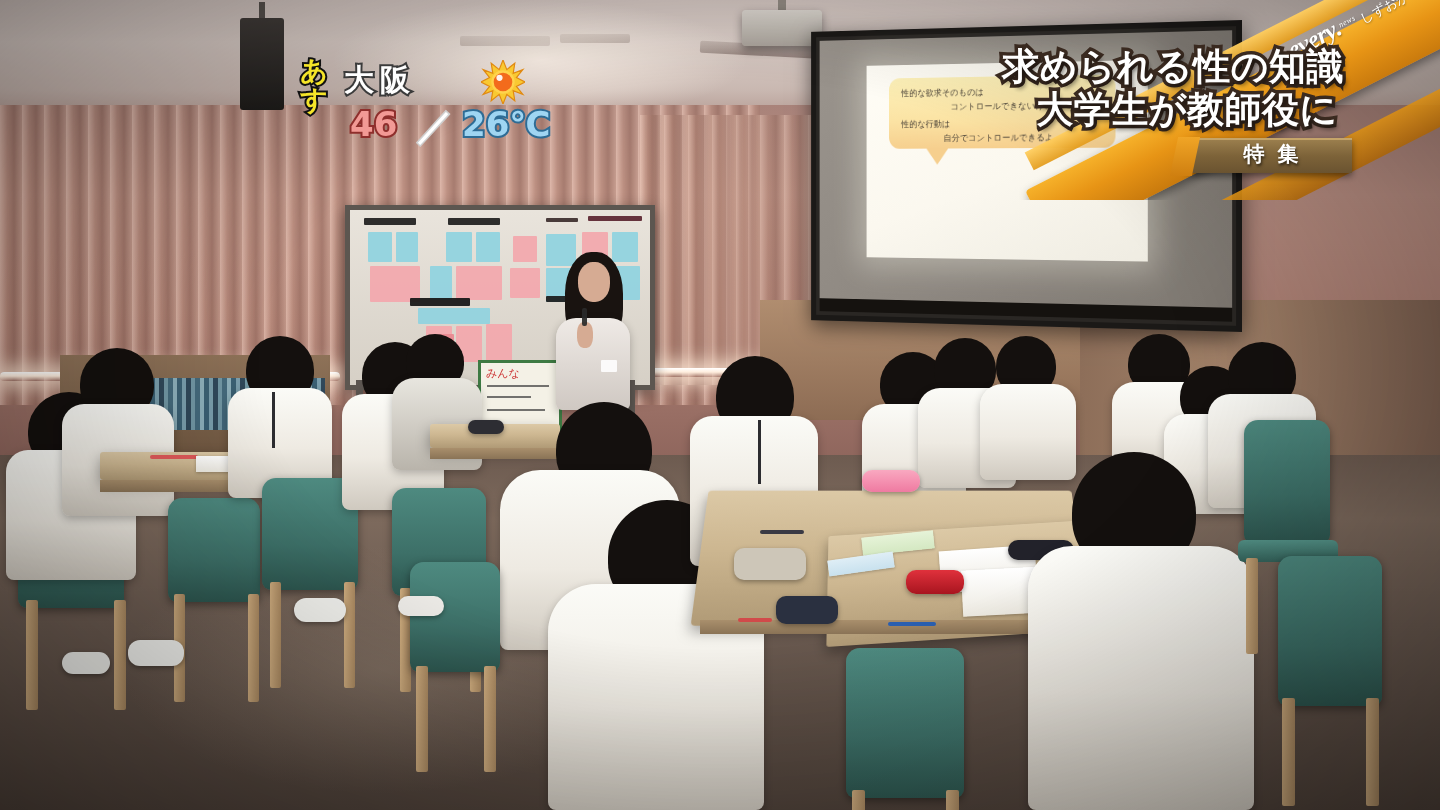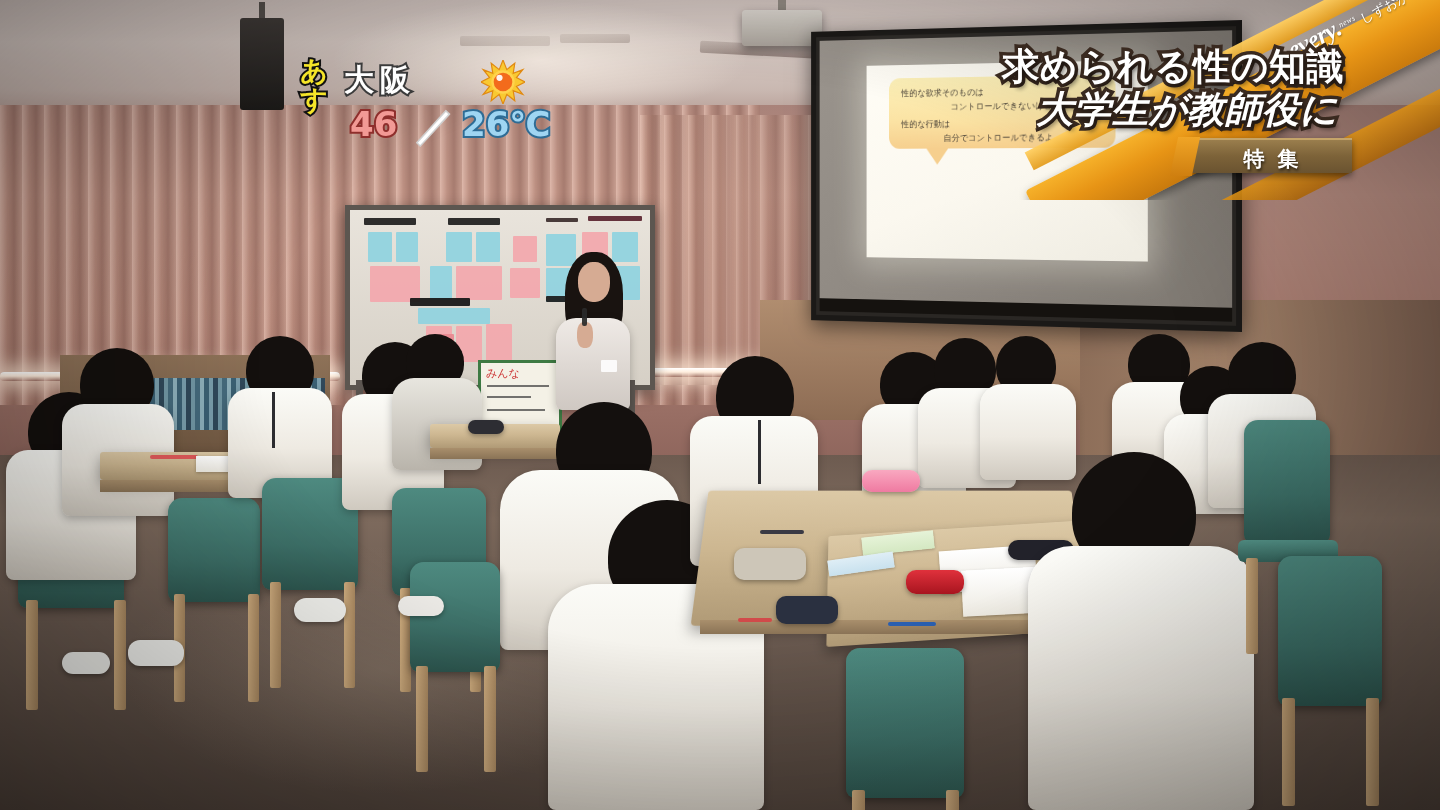--- a/index.html
+++ b/index.html
@@ -441,31 +441,31 @@
     font-weight: bold;
     color: #ffffff;
     font-family: "DejaVu Sans", sans-serif;
     -webkit-text-stroke: 7px #3a2a20;
     paint-order: stroke fill;
     line-height: 1.16;
     letter-spacing: .5px;
     text-shadow: 3px 4px 5px rgba(0,0,0,.6);
     white-space: nowrap;
   }
-  .headline .hl2 { margin-left: 34px; font-style: italic; }
+  .headline .hl2 { margin-left: 34px; }
 
   .badge {
     position: absolute;
     right: 88px; top: 138px;
     width: 162px; height: 33px;
     background: linear-gradient(180deg,#9a7e4d 0%, #7d6339 48%, #6a5330 100%);
     border-top: 2px solid #c5a469;
     box-shadow: 0 3px 7px rgba(0,0,0,.5);
     display: flex;
-    align-items: flex-end;
+    align-items: flex-start;
     justify-content: center;
   }
   .badge:before {
     content: "";
     position: absolute;
     left: -16px; top: -3px;
     width: 22px; height: 39px;
     background: linear-gradient(180deg,#f0a526,#cf7f10);
     transform: skewX(-12deg);
   }

